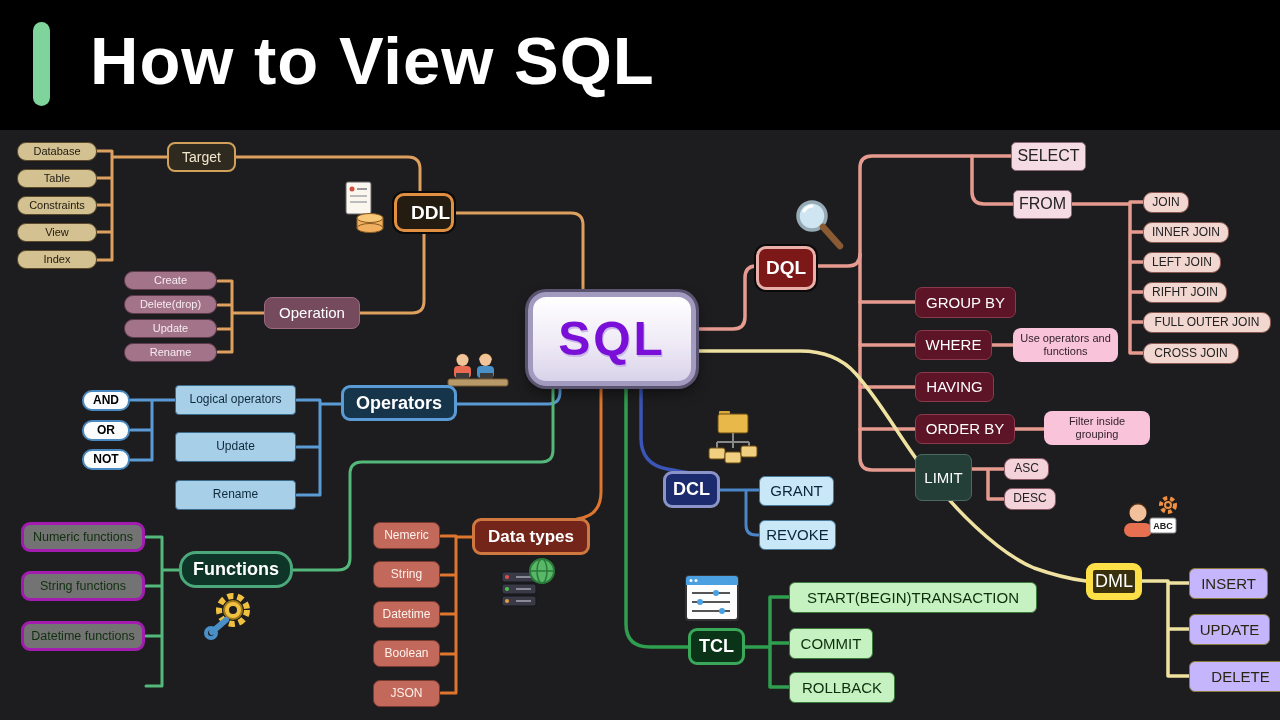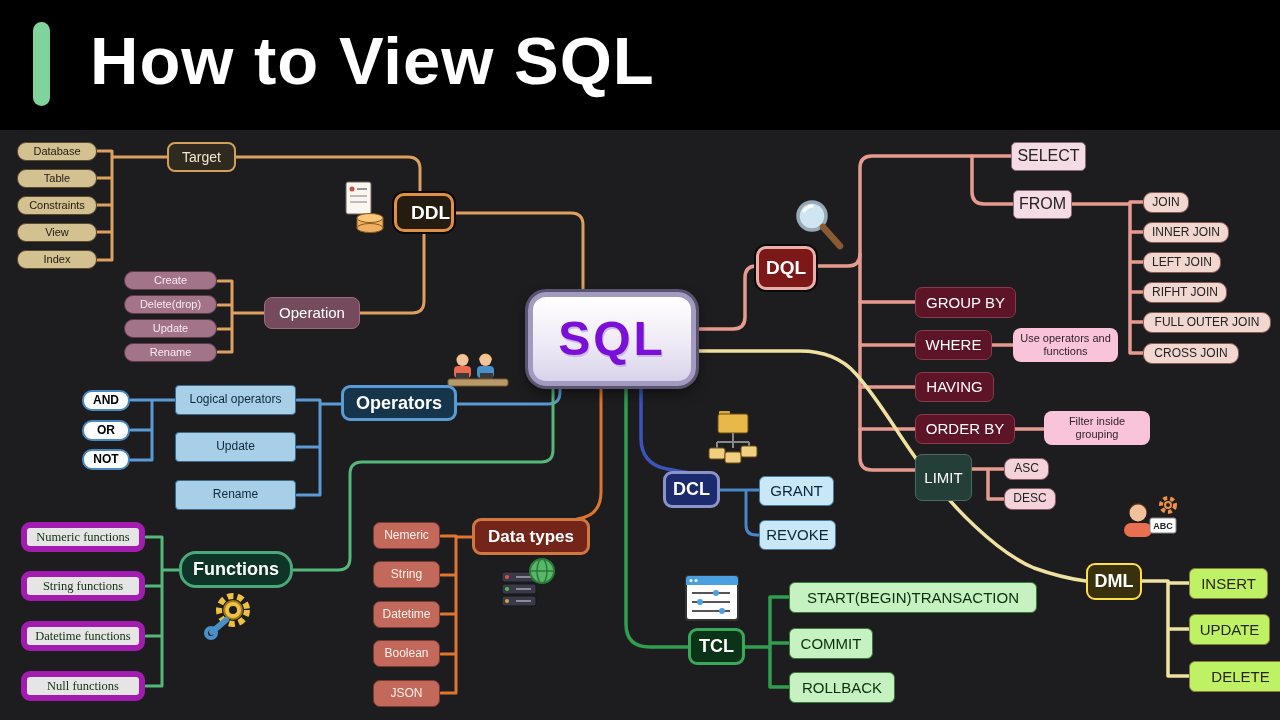--- a/index.html
+++ b/index.html
@@ -38,30 +38,30 @@
   .pink-note  { background:#f9c4da; color:#33222a; font-size:11px; border-radius:8px; padding:2px 4px; }
   
   .operators-nd { background:#16344a; border:3px solid #5b9bd5; color:#fff; font-size:18px; font-weight:700; border-radius:9px; }
   .blue-pill  { background:#a8cfe8; border:1px solid #3a6a8c; color:#0e2a3c; font-size:12px; border-radius:4px; }
   .white-pill { background:#fafcfe; border:2px solid #4a88c0; color:#000; font-size:12px; font-weight:700; border-radius:10px; }
   
   .dcl-nd     { background:#1c2a6e; border:3px solid #8a94c8; color:#fff; font-size:18px; font-weight:700; border-radius:9px; }
   .ltblue-box { background:#c8e8f8; border:1px solid #4a7a9a; color:#0c2438; font-size:15px; border-radius:6px; }
   
   .functions-nd { background:#0f3528; border:3px solid #4aa87a; color:#fff; font-size:18px; font-weight:700; border-radius:17px; }
-  .green-pill { background:#e5e5e5; border:6px solid #a21caf; color:#10300f; font-size:12.5px; border-radius:9px;font-family:Liberation Serif, serif; }
+  .green-pill { background:#737373; border:3px solid #a21caf; color:#10300f; font-size:12.5px; border-radius:9px; }
   
   .datatypes-nd { background:#73251a; border:3px solid #d07840; color:#fff; font-size:17px; font-weight:700; border-radius:9px; }
   .salmon-pill { background:#c2695c; border:1px solid #7a3a30; color:#fdf0ea; font-size:12px; border-radius:7px; }
   
   .tcl-nd     { background:#0a3318; border:3px solid #3aa85a; color:#fff; font-size:18px; font-weight:700; border-radius:9px; }
   .ltgreen-box { background:#c6f2c2; border:1px solid #3a7a3a; color:#0d2e0d; font-size:15px; border-radius:6px; }
   
-  .dml-nd     { background:#39300e; border:2px solid #fde047; color:#fff; font-size:18px; font-weight:700; border-radius:9px; }
-  .ltyellow-box { background:#bef264; border:1px solid #8a7a3a; color:#2a2410; font-size:15px; border-radius:6px; }
+  .dml-nd     { background:#39300e; border:7px solid #fde047; color:#fff; font-size:18px; font-weight:400; border-radius:9px; }
+  .ltyellow-box { background:#c4b5fd; border:1px solid #8a7a3a; color:#2a2410; font-size:15px; border-radius:6px; }
 </style>
 </head>
 <body>
 
 <div id="scene">
 
   <div id="header">
     <div id="accent"></div>
     <div id="title">How to View SQL</div>
   </div>
@@ -241,21 +241,20 @@
   <div class="n white-pill" style="left:82px;top:449px;width:48px;height:21px">NOT</div>
 
   <div class="n dcl-nd" style="left:663px;top:471px;width:57px;height:37px">DCL</div>
   <div class="n ltblue-box" style="left:759px;top:476px;width:75px;height:30px">GRANT</div>
   <div class="n ltblue-box" style="left:759px;top:520px;width:77px;height:30px">REVOKE</div>
 
   <div class="n functions-nd" style="left:179px;top:551px;width:114px;height:37px">Functions</div>
   <div class="n green-pill" style="left:21px;top:522px;width:124px;height:30px">Numeric functions</div>
   <div class="n green-pill" style="left:21px;top:571px;width:124px;height:30px">String functions</div>
   <div class="n green-pill" style="left:21px;top:621px;width:124px;height:30px">Datetime functions</div>
-  <div class="n green-pill" style="left:21px;top:671px;width:124px;height:30px">Null functions</div>
 
   <div class="n datatypes-nd" style="left:472px;top:518px;width:118px;height:37px">Data types</div>
   <div class="n salmon-pill" style="left:373px;top:522px;width:67px;height:27px">Nemeric</div>
   <div class="n salmon-pill" style="left:373px;top:561px;width:67px;height:27px">String</div>
   <div class="n salmon-pill" style="left:373px;top:601px;width:67px;height:27px">Datetime</div>
   <div class="n salmon-pill" style="left:373px;top:640px;width:67px;height:27px">Boolean</div>
   <div class="n salmon-pill" style="left:373px;top:680px;width:67px;height:27px">JSON</div>
 
   <div class="n tcl-nd" style="left:688px;top:628px;width:57px;height:37px">TCL</div>
   <div class="n ltgreen-box" style="left:789px;top:582px;width:248px;height:31px">START(BEGIN)TRANSACTION</div>

